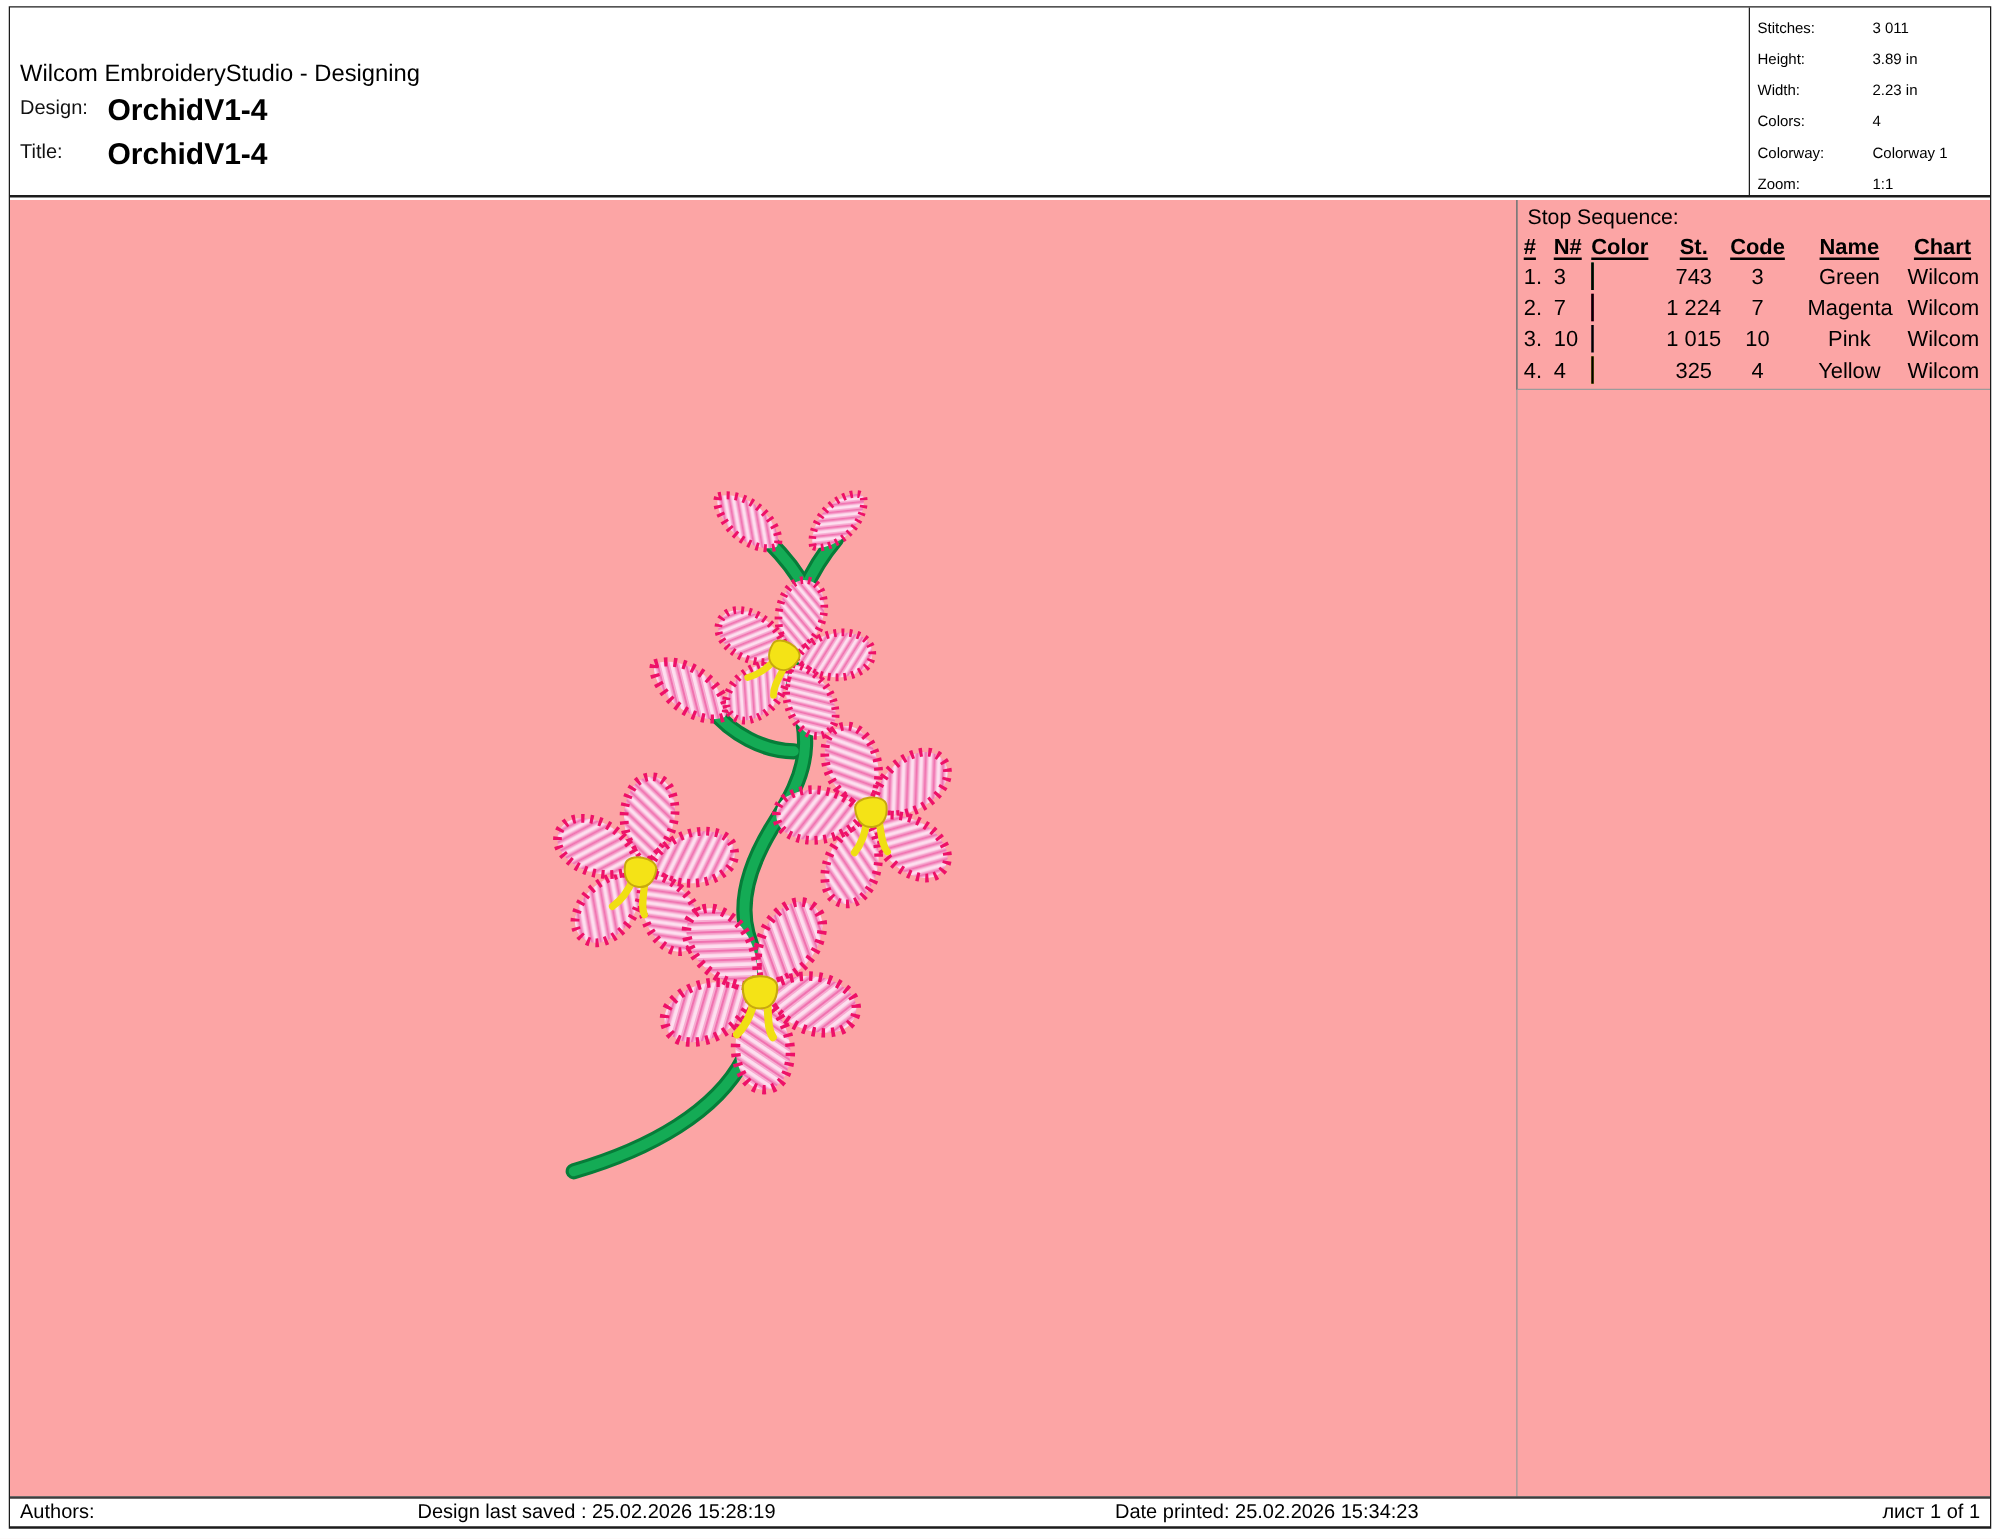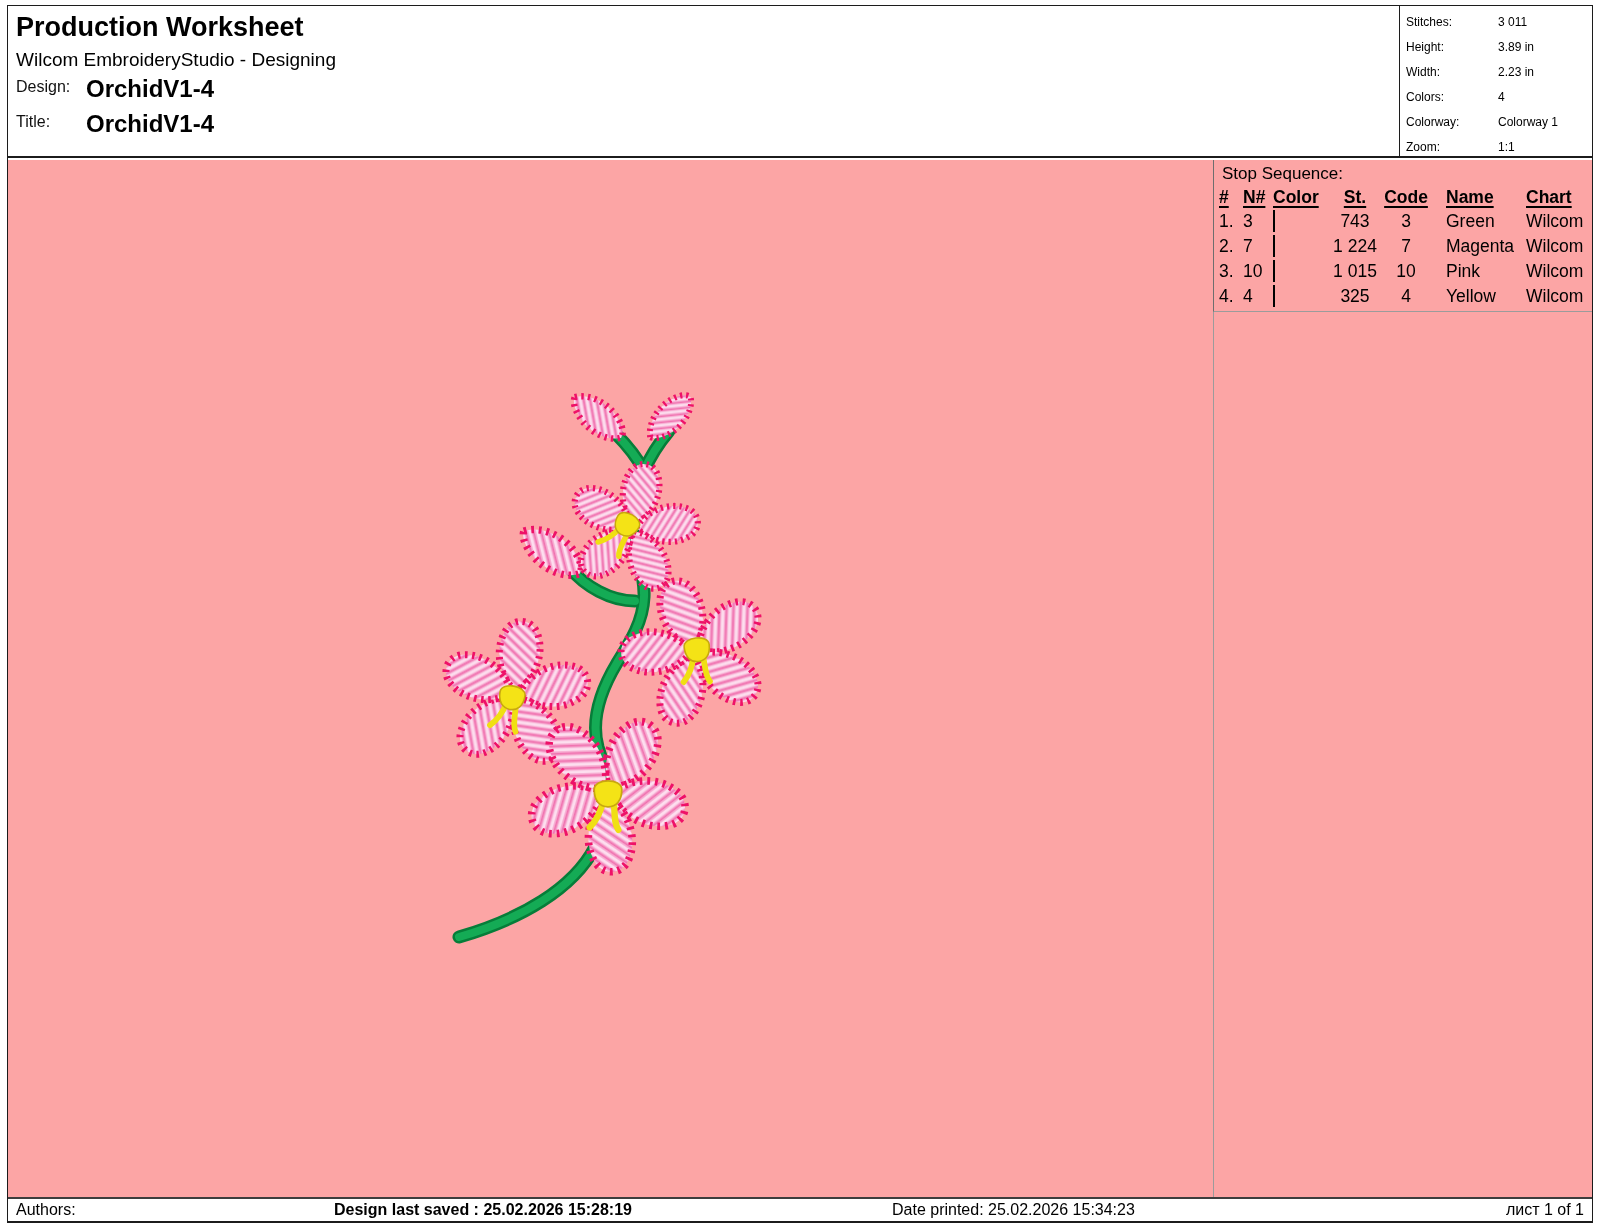--- a/index.html
+++ b/index.html
@@ -39,49 +39,48 @@
     position:absolute; left:1205px; top:0; right:0; height:152px;
     border-left:1px solid #6e6e6e; border-bottom:1px solid #9b9b9b;
     padding-top:3px;
   }
   .seq-title { font-size:17px; margin-left:8px; height:22px; line-height:22px; }
   .seq-table { margin-left:5px; font-size:17.5px; }
   .seq-row { display:grid; grid-template-columns:24px 30px 58px 48px 54px 80px 69px; height:25px; line-height:25px; }
   .seq-head { height:24px; line-height:24px; font-weight:bold; }
   .seq-head span { text-decoration:underline; text-decoration-thickness:2px; text-underline-offset:3px; }
   .c-st, .c-code { text-align:center; }
-  .c-name, .c-chart { padding-left:13px; }
+  .c-name, .c-chart { padding-left:13px;text-align:center; }
   .swatch {
     width:56px; height:17px; margin-top:4px; border:1px solid #000;
   }
   
   .footer {
     position:absolute; left:0; right:0; bottom:0; height:24px;
     border-top:2px solid #3d3d3d; font-size:16px; line-height:21px;
   }
   .ft { position:absolute; top:0; white-space:nowrap; }
   .ft-authors { left:8px; }
-  .ft-saved   { left:326px;font-weight:bold; }
+  .ft-saved   { left:326px; }
   .ft-printed { left:884px; }
   .ft-page    { right:8px; }
   
   .orchid { position:absolute; left:413px; top:209px; }
   .leafy  { fill:url(#pstitch); stroke:#EE1168; stroke-width:7; stroke-dasharray:2.6 4.6; }
   .st-o   { fill:none; stroke:#067d39; stroke-width:13; stroke-linecap:round; }
   .st-i   { fill:none; stroke:#14ab55; stroke-width:8;  stroke-linecap:round; }
   .blob   { fill:#F4E316; stroke:#C8A80E; stroke-width:1.5; }
   .stam   { fill:none; stroke:#F0DF12; stroke-width:5.5; stroke-linecap:round; }
 </style>
 </head>
 <body>
 
 <div class="sheet">
 
   <div class="header">
-    <div class="h-title">Production Worksheet</div>
     <div class="h-sub">Wilcom EmbroideryStudio - Designing</div>
 
     <span class="f-label lbl-design">Design:</span>
     <span class="f-value val-design">OrchidV1-4</span>
 
     <span class="f-label lbl-title">Title:</span>
     <span class="f-value val-title">OrchidV1-4</span>
 
     <div class="stats">
       <div class="stat-row">

